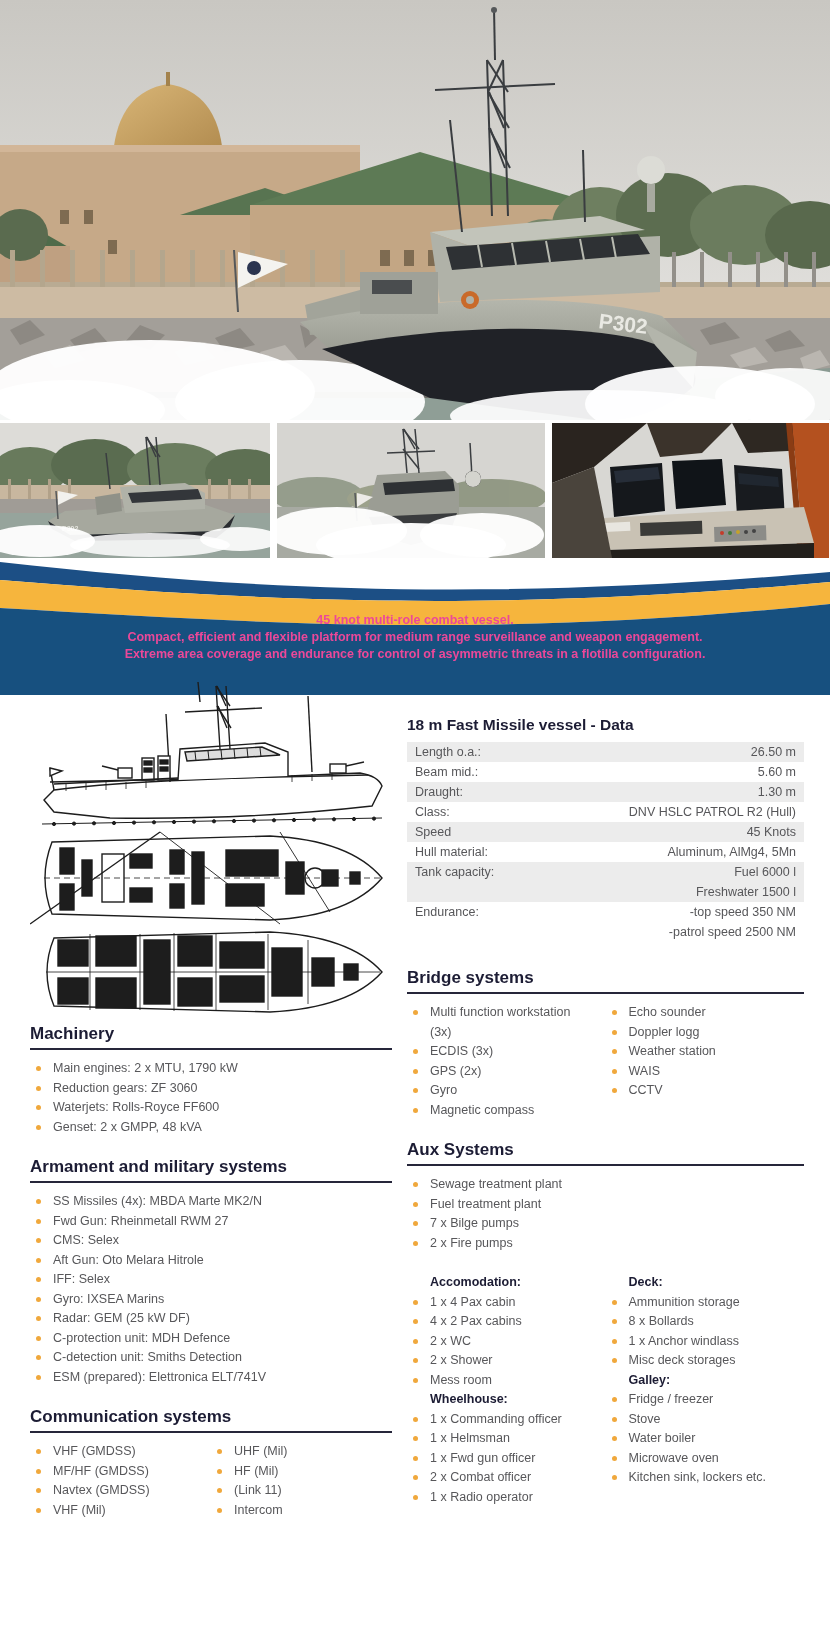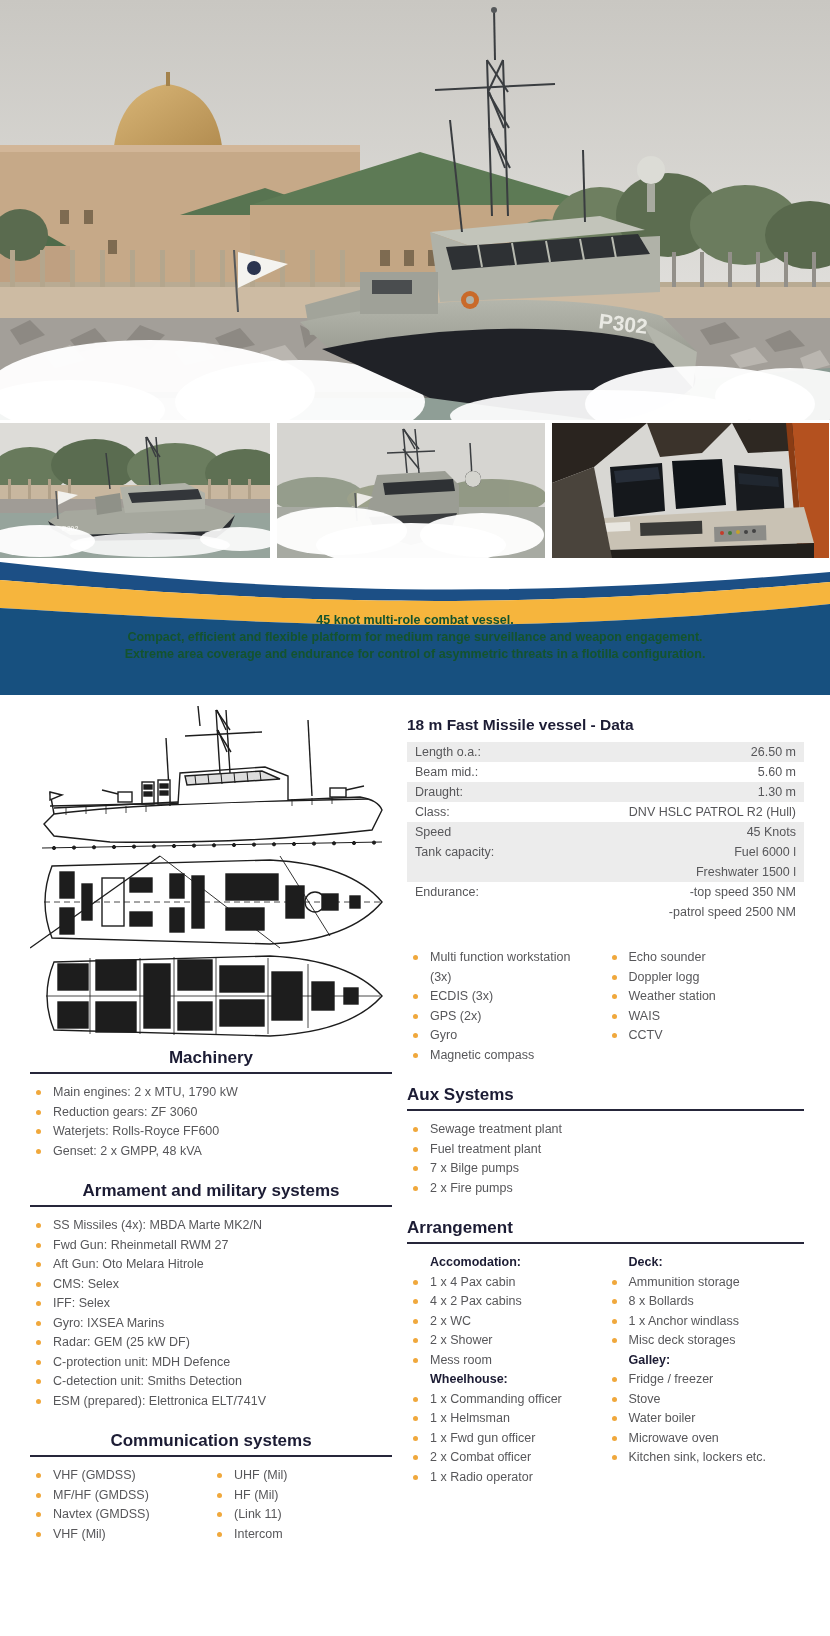--- a/index.html
+++ b/index.html
@@ -17,24 +17,24 @@
     font-family:"Liberation Sans",sans-serif;color:var(--grey);
   }
   
   .hero{position:absolute;top:0;left:0;width:830px;height:420px;overflow:hidden;}
   .thumbs{position:absolute;top:423px;left:0;width:830px;height:135px;display:flex;gap:7px;}
   .thumb{height:135px;overflow:hidden;flex:0 0 auto;}
   
   .swoosh{position:absolute;top:556px;left:0;width:830px;height:139px;}
   .banner-text{
     position:absolute;top:612px;left:0;width:830px;text-align:center;
-    color:#14532d;font-weight:bold;font-size:12.5px;line-height:17px;
+    color:#ec4899;font-weight:bold;font-size:12.5px;line-height:17px;
   }
   
-  .col-left{position:absolute;top:696px;left:30px;width:362px;text-align:center;}
+  .col-left{position:absolute;top:672px;left:30px;width:362px;}
   .col-right{position:absolute;top:700px;left:407px;width:397px;}
   .drawings{width:362px;height:346px;display:block;margin-bottom:6px;}
   h2.sec{
     font-size:17px;font-weight:bold;color:var(--navy);
     border-bottom:2px solid #26263a;padding-bottom:4px;margin-bottom:9px;
   }
   .sec-block{margin-bottom:20px;}
   ul.blist{list-style:none;}
   ul.blist li{display:flex;align-items:flex-start;line-height:19.5px;font-size:12.5px;}
   .dot{
@@ -511,26 +511,26 @@
           <span class="b-text">SS Missiles (4x): MBDA Marte MK2/N</span>
         </li>
 
         <li>
           <span class="dot"></span>
           <span class="b-text">Fwd Gun: Rheinmetall RWM 27</span>
         </li>
 
         <li>
           <span class="dot"></span>
+          <span class="b-text">CMS: Selex</span>
+        </li>
+
+        <li>
+          <span class="dot"></span>
           <span class="b-text">Aft Gun: Oto Melara Hitrole</span>
-        </li>
-
-        <li>
-          <span class="dot"></span>
-          <span class="b-text">CMS: Selex</span>
         </li>
 
         <li>
           <span class="dot"></span>
           <span class="b-text">IFF: Selex</span>
         </li>
 
         <li>
           <span class="dot"></span>
           <span class="b-text">Gyro: IXSEA Marins</span>
@@ -632,20 +632,24 @@
       <div class="t-row plain">
         <span class="t-label">Class:</span>
         <span class="t-value">DNV HSLC PATROL R2 (Hull)</span>
       </div>
 
       <div class="t-row shaded">
         <span class="t-label">Speed</span>
         <span class="t-value">45 Knots</span>
       </div>
 
+      <div class="t-row plain">
+        <span class="t-label">Hull material:</span>
+        <span class="t-value">Aluminum, AlMg4, 5Mn</span>
+      </div>
 
       <div class="t-row shaded">
         <span class="t-label">Tank capacity:</span>
         <span class="t-value">Fuel 6000 l</span>
       </div>
 
       <div class="t-row shaded">
         <span class="t-label"></span>
         <span class="t-value">Freshwater 1500 l</span>
       </div>
@@ -655,20 +659,21 @@
         <span class="t-value">-top speed 350 NM</span>
       </div>
 
       <div class="t-row plain">
         <span class="t-label"></span>
         <span class="t-value">-patrol speed 2500 NM</span>
       </div>
     </div>
 
   <div class="sec-block">
+    <h2 class="sec">Bridge systems</h2>
     <div class="two-col">
       <ul class="blist" style="padding-right:14px">
 
           <li>
             <span class="dot"></span>
             <span class="b-text">Multi function workstation (3x)</span>
           </li>
 
           <li>
             <span class="dot"></span>
@@ -741,21 +746,20 @@
         </li>
 
         <li>
           <span class="dot"></span>
           <span class="b-text">2 x Fire pumps</span>
         </li>
       </ul>
   </div>
 
   <div class="sec-block">
-    <h2 class="sec">Arrangement</h2>
     <div class="two-col">
       <ul class="blist">
 
           <li class="subhead">
             <span class="dot"></span>
             <span class="b-text">Accomodation:</span>
           </li>
 
           <li class="bullet">
             <span class="dot"></span>

